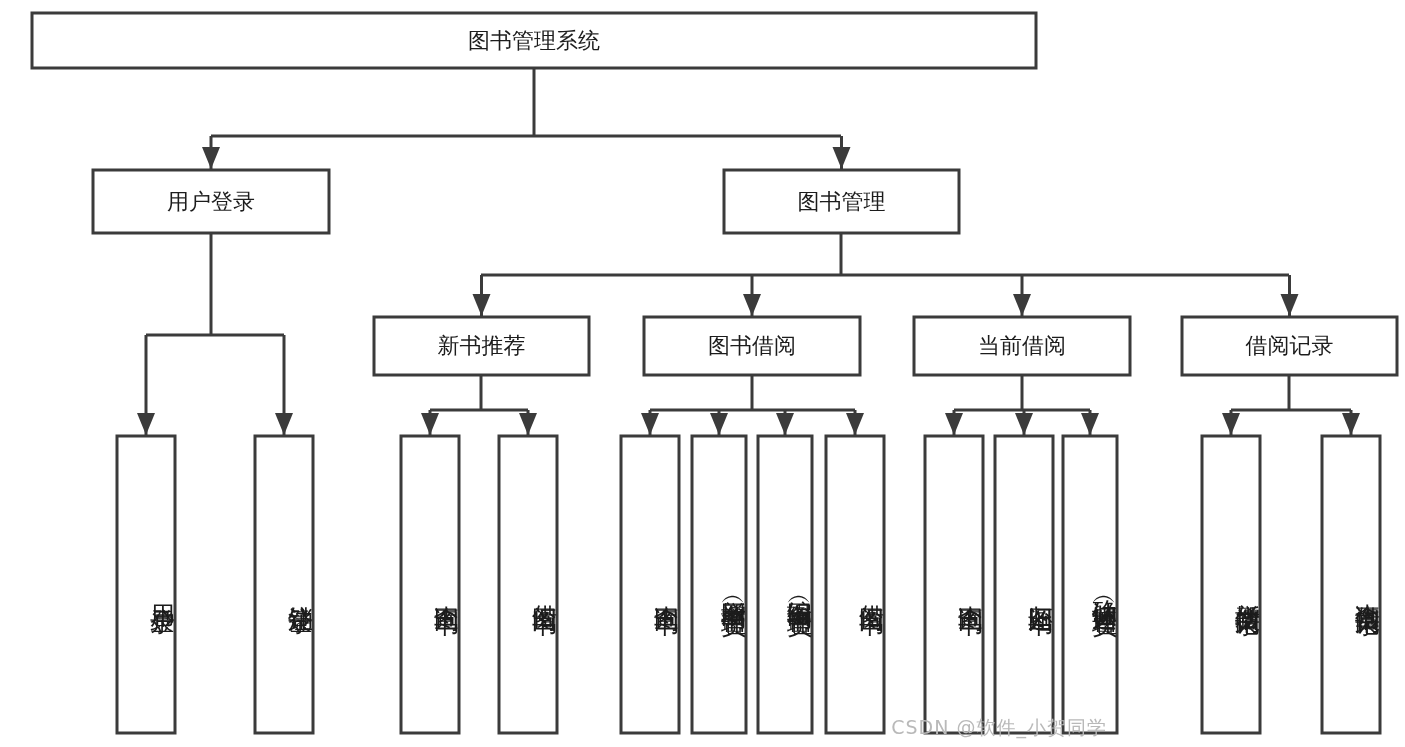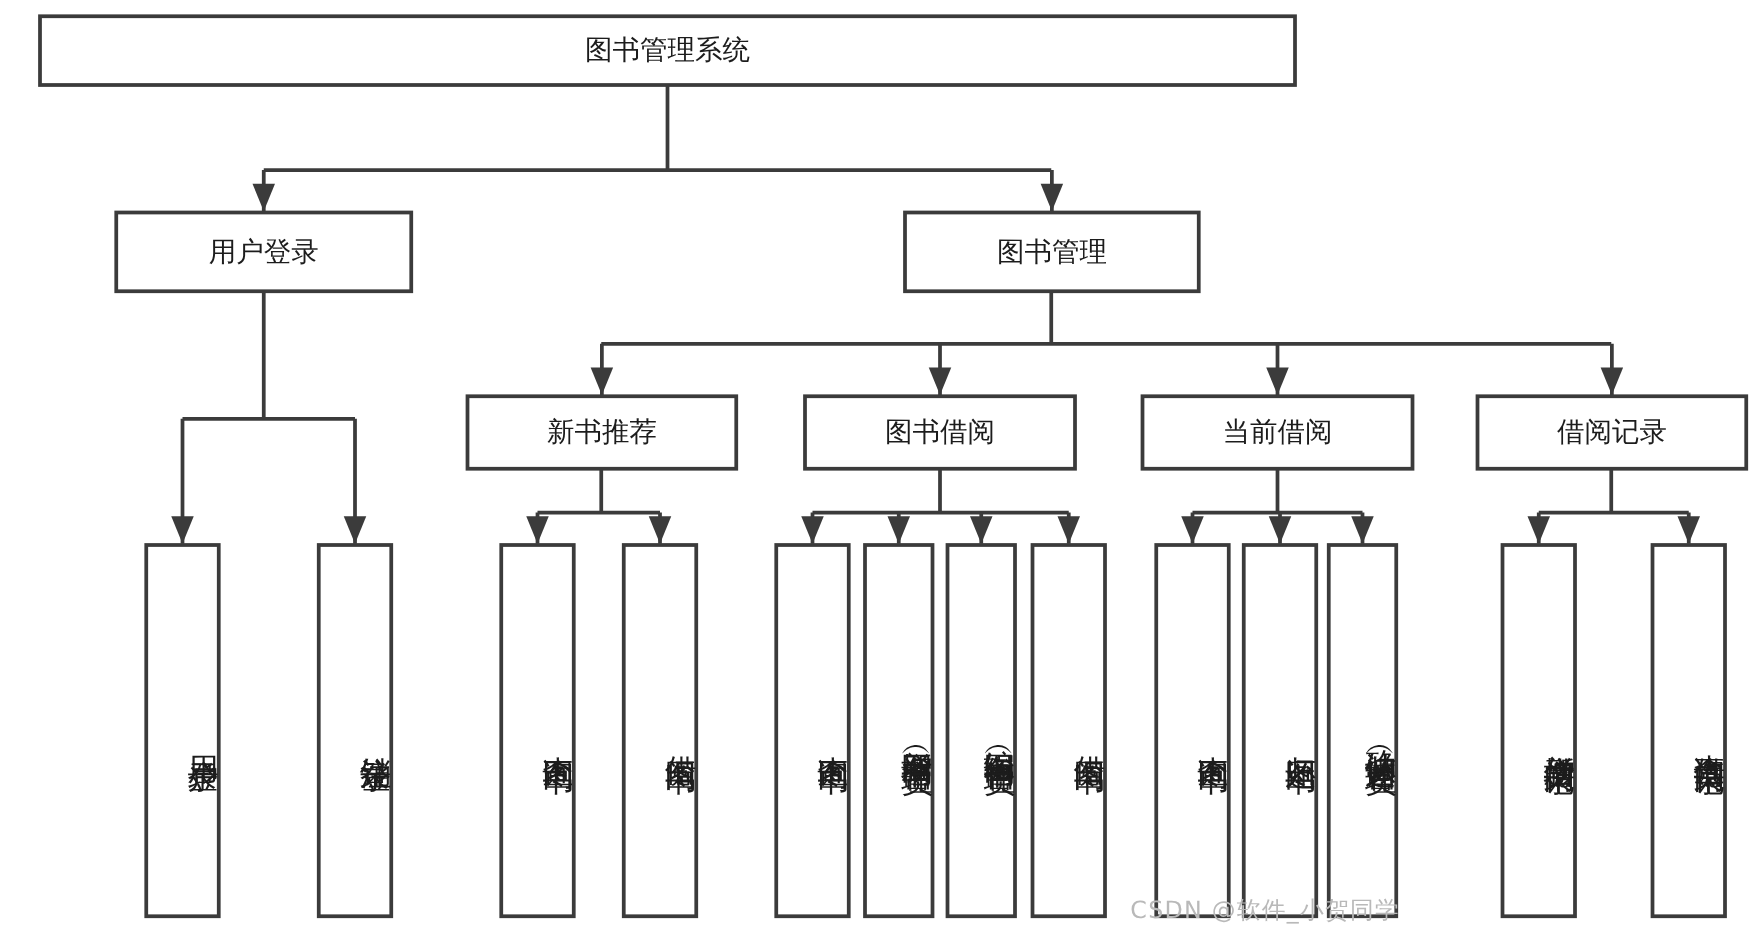--- a/index.html
+++ b/index.html
@@ -59,21 +59,21 @@
     font-family: "DejaVu Sans", "Liberation Sans", sans-serif;
     font-size: 25px;
     line-height: 1;
     color: #1c1c1c;
     letter-spacing: 2px;
     white-space: nowrap;
     pointer-events: none;
   }
   .watermark {
     position: absolute;
-    right: 12px;
+    right: 25px;
     bottom: 6px;
     font-family: "DejaVu Sans", "Liberation Sans", sans-serif;
     font-size: 19px;
     color: #b9b9b9;
     letter-spacing: 1px;
     white-space: nowrap;
   }
 </style>
 </head>
 <body>

